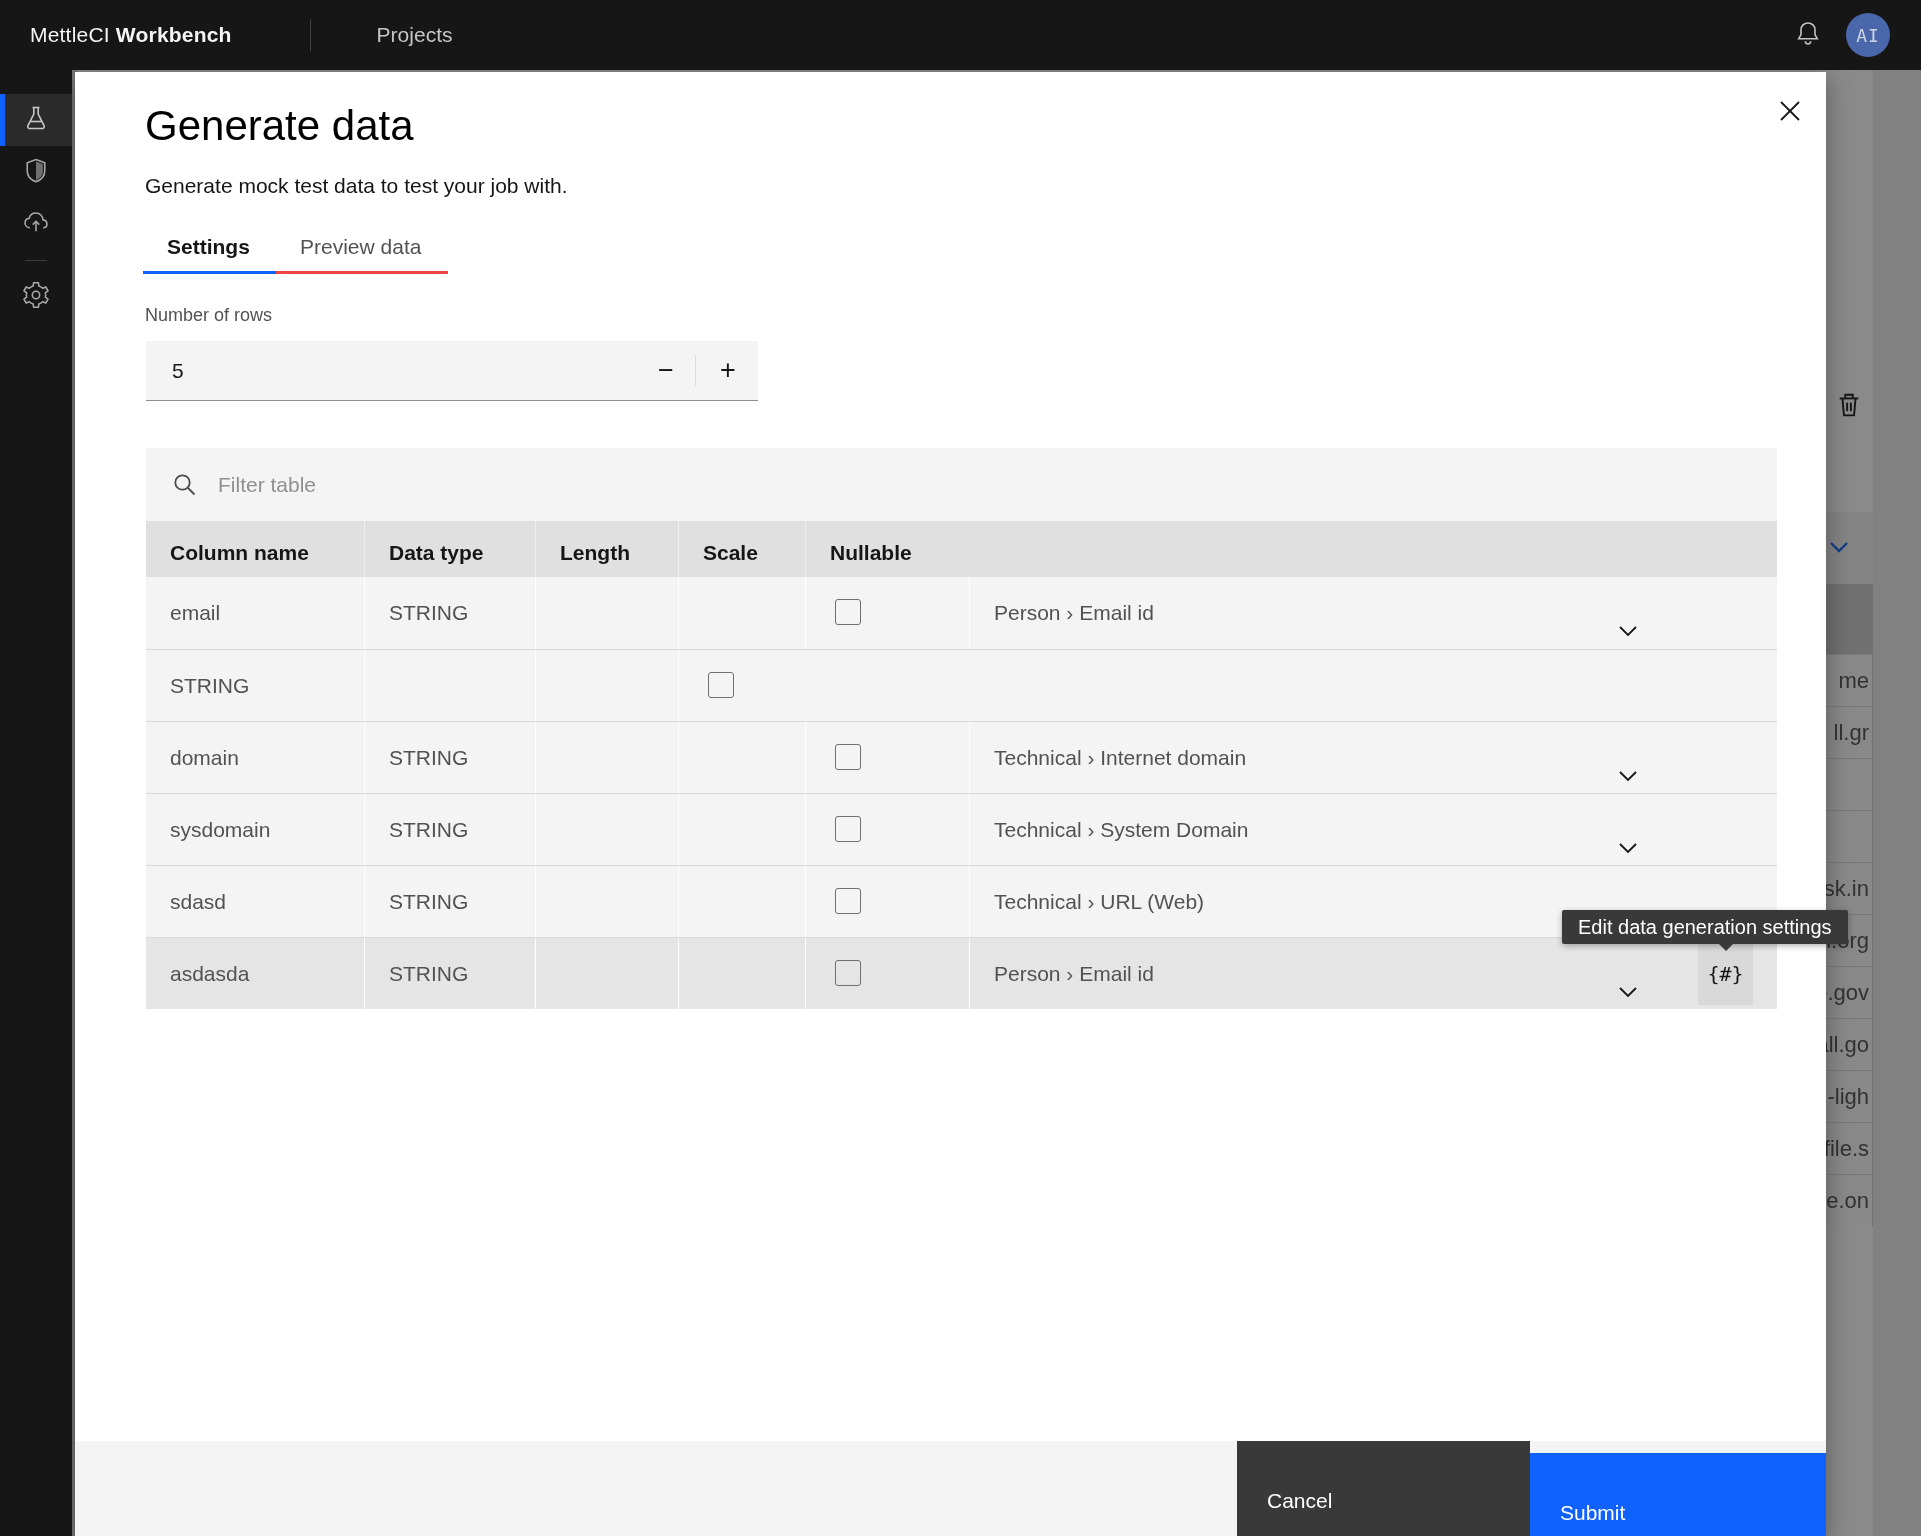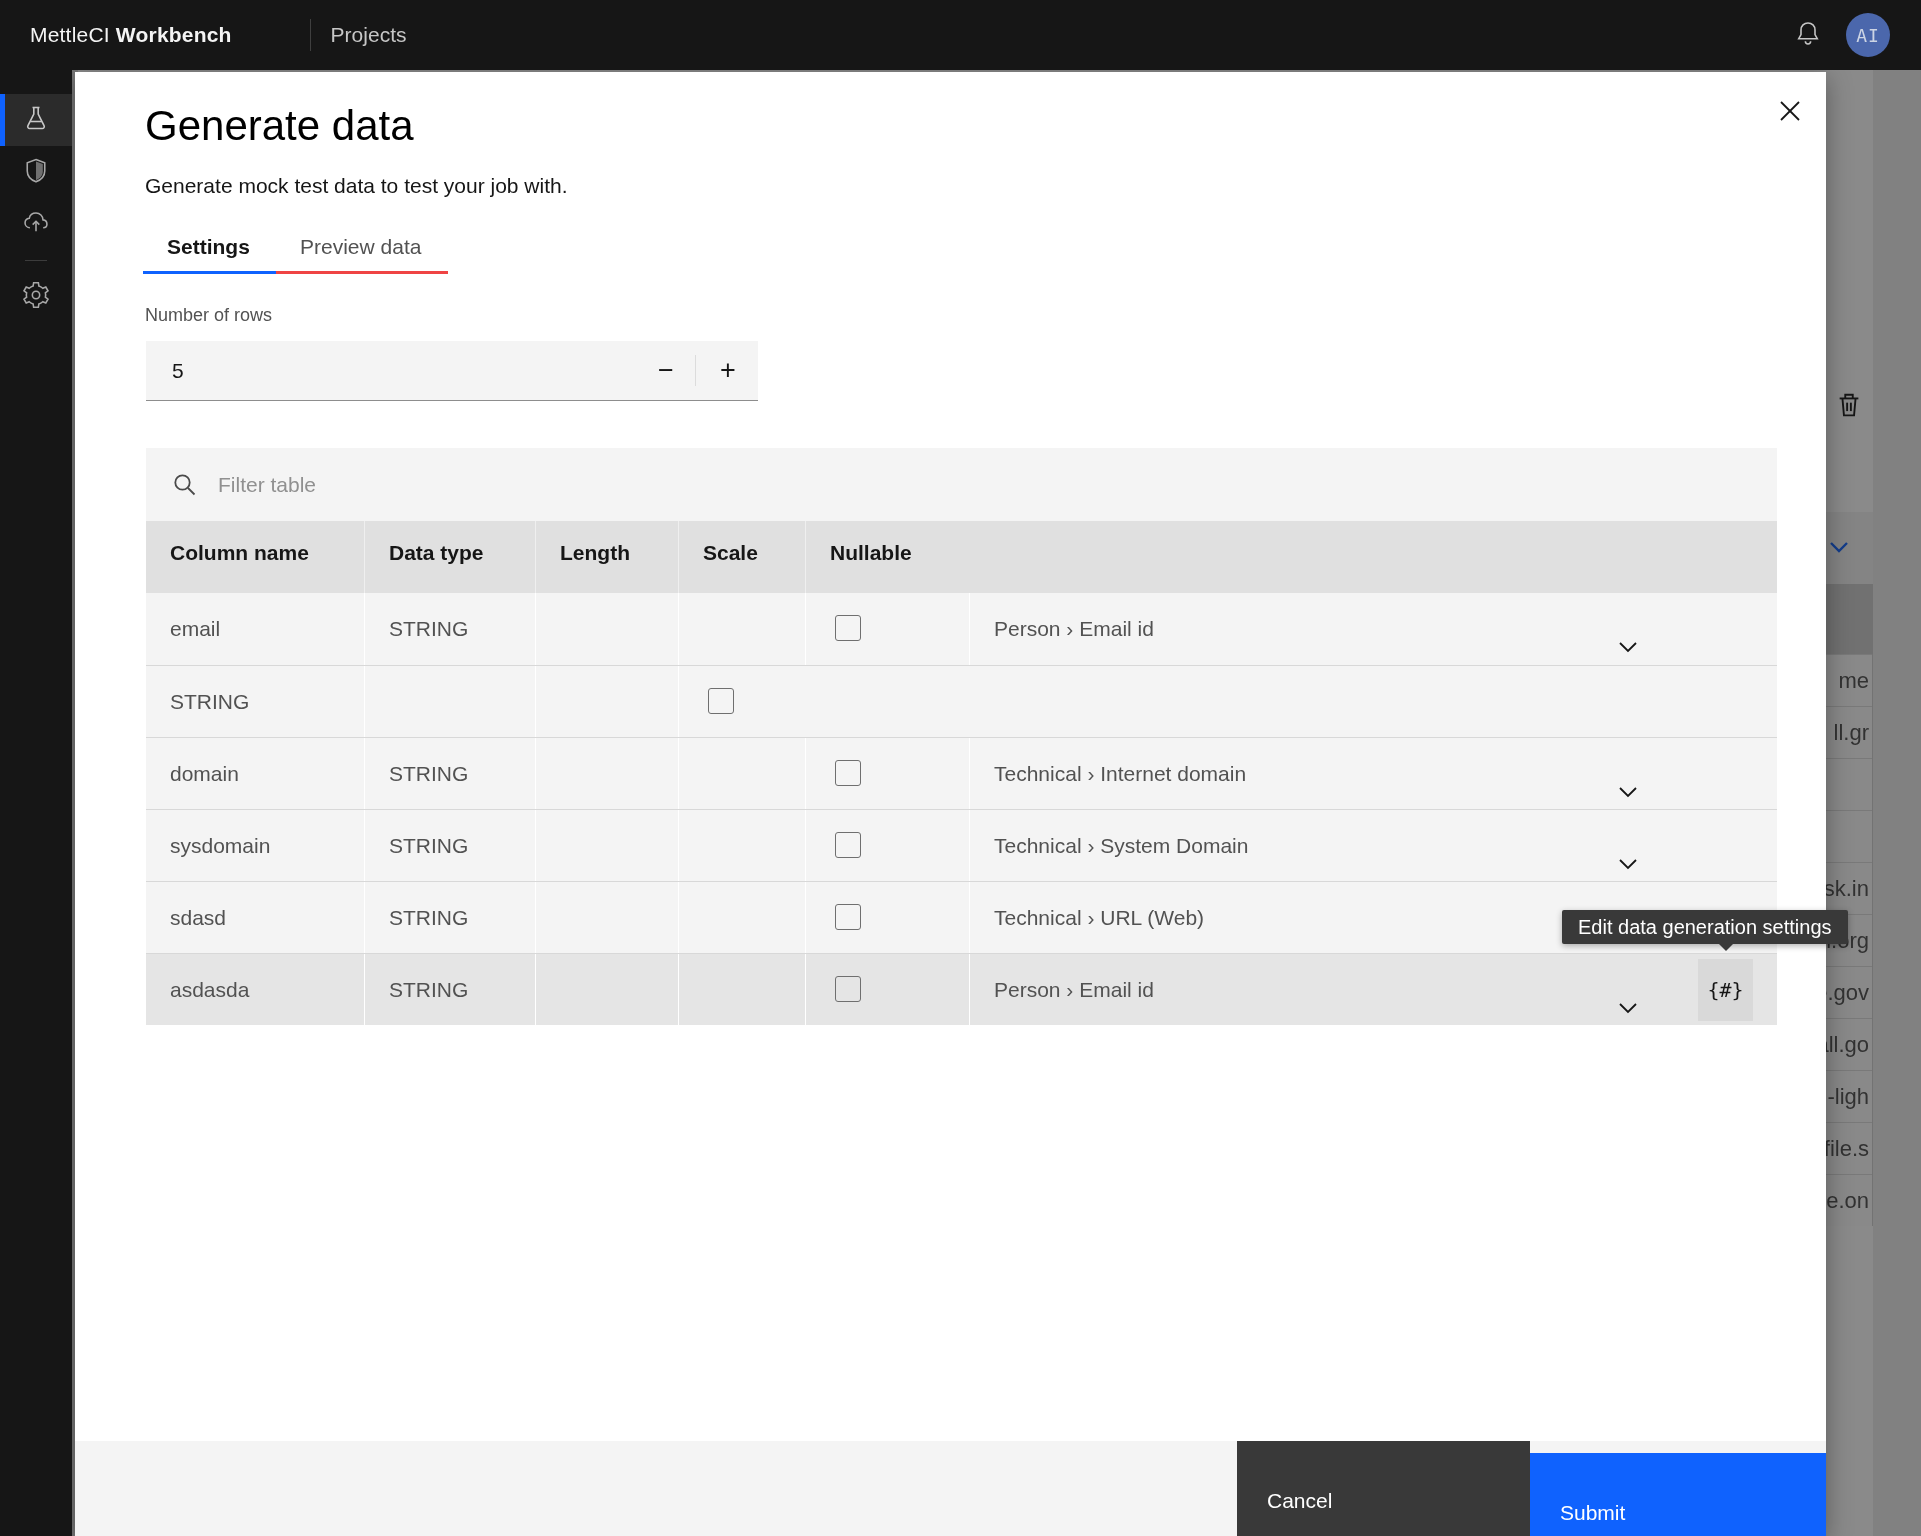--- a/index.html
+++ b/index.html
@@ -20,21 +20,21 @@
 
   .overlay { position:absolute; left:72px; top:70px; width:1849px; height:1466px;
              background:rgba(22,22,22,0.5); z-index:5; }
 
   
   .appheader { position:absolute; left:0; top:0; width:1921px; height:70px; background:#161616; z-index:40;
                display:flex; align-items:center; }
   .brand { margin-left:30px; font-size:21px; color:#f4f4f4; letter-spacing:.2px; }
   .brand b { font-weight:700; }
   .hdr-div { width:1px; height:32px; background:#3f3f3f; margin-left:78px; }
-  .hdr-link { margin-left:20px; font-size:21px; color:#c6c6c6; }
+  .hdr-link { margin-left:66px; font-size:21px; color:#c6c6c6; }
   .hdr-right { position:absolute; right:0; top:0; height:70px; display:flex; align-items:center; }
   .bell { margin-right:24px; }
   .avatar { width:44px; height:44px; border-radius:50%; background:#4b67ac; color:#ccd4e4;
             font-family:"DejaVu Sans Mono", monospace; font-size:18px; display:flex; align-items:center;
             justify-content:center; margin-right:31px; letter-spacing:1px; }
 
   
   .sidenav { position:absolute; left:0; top:70px; width:72px; height:1466px; background:#161616; z-index:40; }
   .nav-item { position:relative; width:72px; height:52px; display:flex; align-items:center; justify-content:center; }
   .nav-item.active { background:#2b2b2b; border-left:5px solid #0f62fe; }
@@ -63,21 +63,21 @@
               font-size:27px; color:#161616; cursor:pointer; line-height:59px; text-align:center; }
   .step-minus { right:62px; }
   .step-plus { right:0; }
   .step-div { position:absolute; right:62px; top:14px; width:1px; height:31px; background:#dcdcdc; }
 
   .dtable { position:absolute; left:71px; top:376px; width:1631px; }
   .toolbar { height:73px; background:#f4f4f4; position:relative; }
   .search-icon { position:absolute; left:26px; top:24px; }
   .search-ph { position:absolute; left:72px; top:0; line-height:73px; font-size:21px; color:#909090; }
   .trow { display:grid; grid-template-columns:218px 171px 143px 127px 164px 1fr; }
-  .thead { background:#e0e0e0; height:72px; }
+  .thead { background:#e0e0e0; height:56px; }
   .thead > div { line-height:64px; font-size:21px; font-weight:700; color:#161616; padding-left:24px;
                  border-left:1px solid #efefef; overflow:hidden; white-space:nowrap; }
   .thead > div:first-child { border-left:none; }
   .tbody-row { background:#f4f4f4; height:72px; position:relative; }
   .tbody-row + .tbody-row { border-top:1px solid #d8d8d8; }
   .tbody-row > div { line-height:71px; font-size:21px; color:#525252; padding-left:24px;
                      border-left:1px solid #ffffff; overflow:hidden; white-space:nowrap; }
   .tbody-row > div:first-child { border-left:none; }
   .tbody-row.hovered { background:#e5e5e5; }
   .cb { display:inline-block; width:26px; height:26px; border:1.6px solid #6f6f6f; border-radius:3px;

